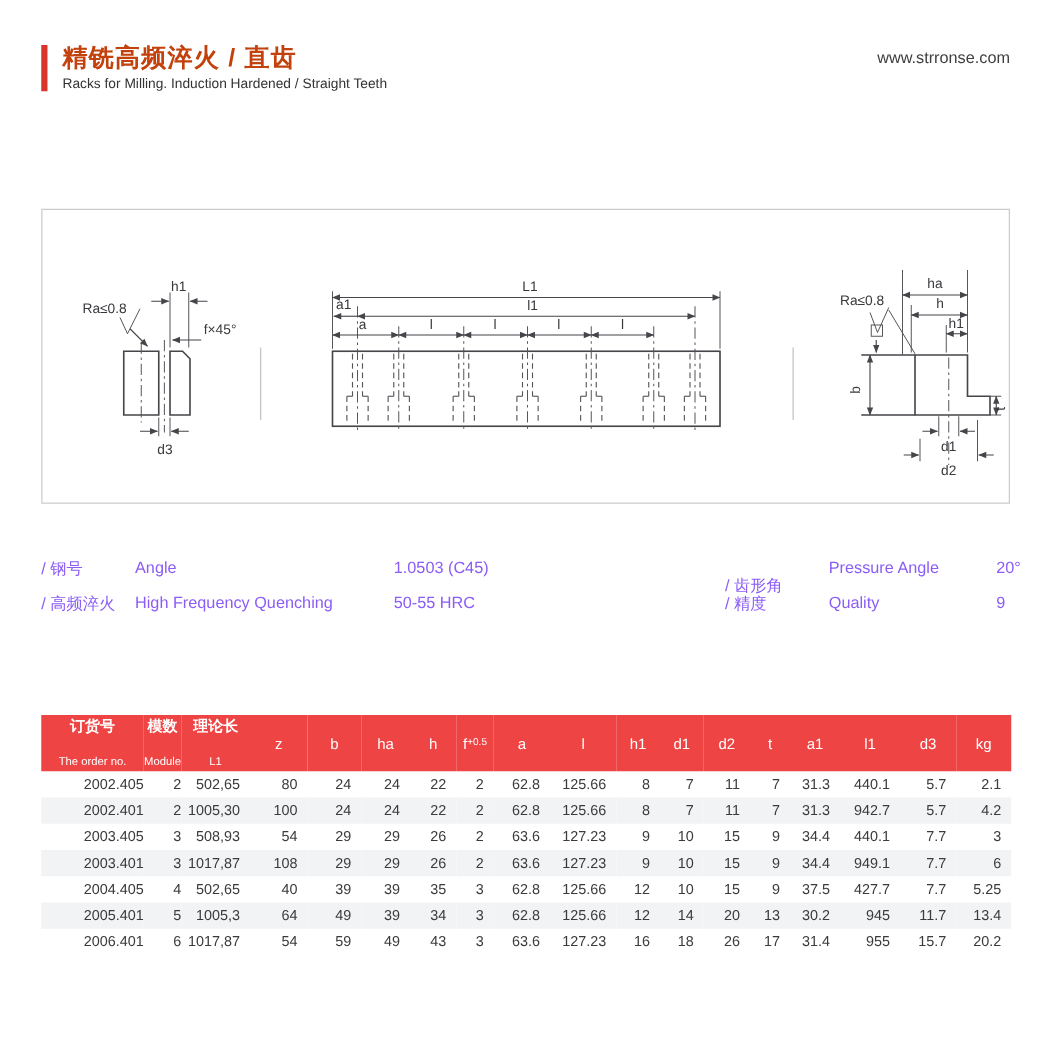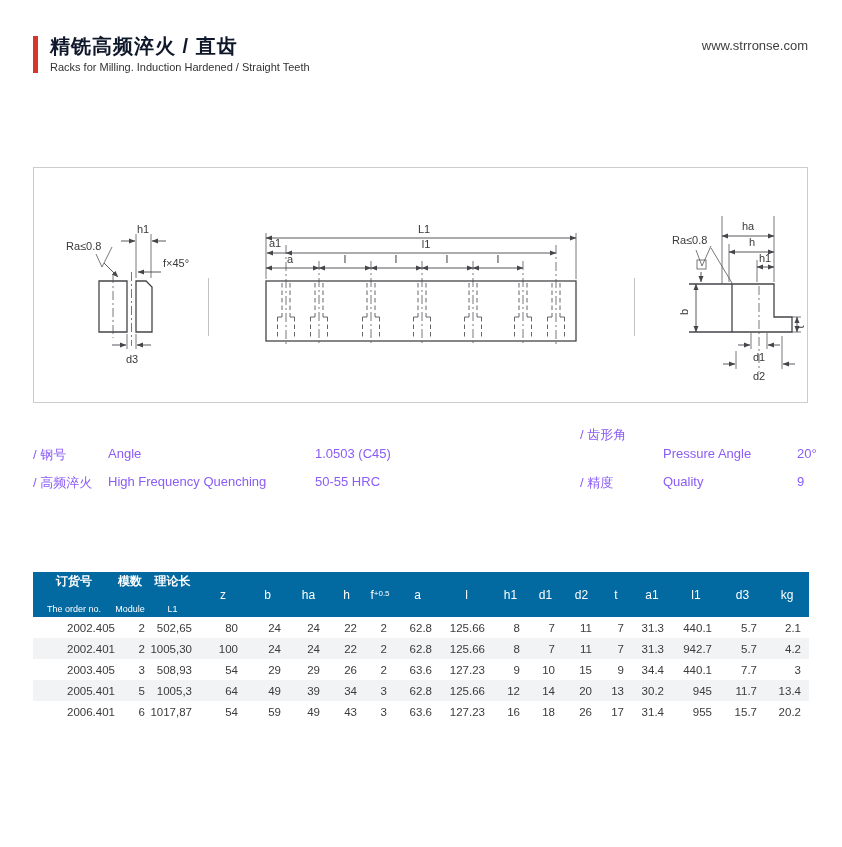--- a/index.html
+++ b/index.html
@@ -1,21 +1,21 @@
 <!DOCTYPE html>
 <html><head>
 <meta charset="utf-8">
 <style>
   html,body{margin:0;padding:0;background:#ffffff;}
   body{width:842px;height:847px;position:relative;overflow:hidden;
        font-family:"Liberation Sans","DejaVu Sans",sans-serif;color:#3a3a3a;}
 
   
   .accent-bar{position:absolute;left:33px;top:36px;width:5px;height:37px;background:#d8362c;}
-  .title-zh{position:absolute;left:50px;top:33px;font-size:20px;font-weight:bold;color:#0f172a;letter-spacing:1px;}
+  .title-zh{position:absolute;left:50px;top:33px;font-size:20px;font-weight:bold;color:#c2410c;letter-spacing:1px;}
   .title-en{position:absolute;left:50px;top:61px;font-size:11px;color:#333;}
   .website{position:absolute;right:34px;top:38px;font-size:13px;color:#3f3f3f;}
 
   
   .draw-box{position:absolute;left:33px;top:167px;width:773px;height:234px;border:1.5px solid #cccccc;background:#fff;}
   .divider{position:absolute;width:1px;height:58px;background:#c3c3c7;top:110px;}
   .dv1{left:174px;} .dv2{left:600px;}
   .dsvg{position:absolute;}
   .sv-left{left:28px;top:18px;}
   .sv-center{left:222px;top:25px;}
@@ -28,21 +28,21 @@
   .dim{stroke:#45454a;stroke-width:0.9;fill:none;}
   .cl{stroke:#55555a;stroke-width:0.8;fill:none;stroke-dasharray:9 3 2 3;}
   .dsh{stroke:#55555a;stroke-width:0.9;fill:none;stroke-dasharray:4.5 3;}
   .arrow-fill{fill:#45454a;}
 
   
   .spec-txt{position:absolute;font-size:13px;color:#8b5cf6;white-space:nowrap;}
 
   
   .spec-table{position:absolute;left:33px;top:572px;width:776px;border-collapse:collapse;table-layout:fixed;}
-  .spec-table thead th{background:#0369a1;color:#ffffff;font-weight:normal;vertical-align:middle;height:45px;padding:0;}
+  .spec-table thead th{background:#ef4444;color:#ffffff;font-weight:normal;vertical-align:middle;height:45px;padding:0;}
   .th-zh{font-size:12px;font-weight:bold;line-height:14px;}
   .th-en{font-size:9px;line-height:11px;margin-top:16px;}
   .th-letter{font-size:12px;}
   .th-sup{font-size:8px;position:relative;top:-3px;}
   .spec-table td{height:21px;font-size:11.5px;color:#3b3b3b;text-align:right;padding:0 8px 0 0;white-space:nowrap;}
   .spec-table td:nth-child(1),.spec-table td:nth-child(2){padding-right:0;}
   .spec-table tbody tr:nth-child(even){background:#f2f3f5;}
 </style>
 </head>
 <body>
@@ -224,21 +224,21 @@
 
 <div>
   <span class="spec-txt" style="left:33px;top:446px">/ 钢号</span>
   <span class="spec-txt" style="left:108px;top:446px">Angle</span>
   <span class="spec-txt" style="left:315px;top:446px">1.0503 (C45)</span>
 
   <span class="spec-txt" style="left:33px;top:474px">/ 高频淬火</span>
   <span class="spec-txt" style="left:108px;top:474px">High Frequency Quenching</span>
   <span class="spec-txt" style="left:315px;top:474px">50-55 HRC</span>
 
-  <span class="spec-txt" style="left:580px;top:426px">/ 齿形角</span>
+  <span class="spec-txt" style="left:580px;top:460px">/ 齿形角</span>
   <span class="spec-txt" style="left:663px;top:446px">Pressure Angle</span>
   <span class="spec-txt" style="left:797px;top:446px">20°</span>
 
   <span class="spec-txt" style="left:580px;top:474px">/ 精度</span>
   <span class="spec-txt" style="left:663px;top:474px">Quality</span>
   <span class="spec-txt" style="left:797px;top:474px">9</span>
 </div>
 
 <table class="spec-table">
   <colgroup>
@@ -347,20 +347,60 @@
         <td>9</td>
         <td>10</td>
         <td>15</td>
         <td>9</td>
         <td>34.4</td>
         <td>440.1</td>
         <td>7.7</td>
         <td>3</td>
       </tr>
       <tr>
+        <td>2003.401</td>
+        <td>3</td>
+        <td>1017,87</td>
+        <td>108</td>
+        <td>29</td>
+        <td>29</td>
+        <td>26</td>
+        <td>2</td>
+        <td>63.6</td>
+        <td>127.23</td>
+        <td>9</td>
+        <td>10</td>
+        <td>15</td>
+        <td>9</td>
+        <td>34.4</td>
+        <td>949.1</td>
+        <td>7.7</td>
+        <td>6</td>
+      </tr>
+      <tr>
+        <td>2004.405</td>
+        <td>4</td>
+        <td>502,65</td>
+        <td>40</td>
+        <td>39</td>
+        <td>39</td>
+        <td>35</td>
+        <td>3</td>
+        <td>62.8</td>
+        <td>125.66</td>
+        <td>12</td>
+        <td>10</td>
+        <td>15</td>
+        <td>9</td>
+        <td>37.5</td>
+        <td>427.7</td>
+        <td>7.7</td>
+        <td>5.25</td>
+      </tr>
+      <tr>
         <td>2005.401</td>
         <td>5</td>
         <td>1005,3</td>
         <td>64</td>
         <td>49</td>
         <td>39</td>
         <td>34</td>
         <td>3</td>
         <td>62.8</td>
         <td>125.66</td>

